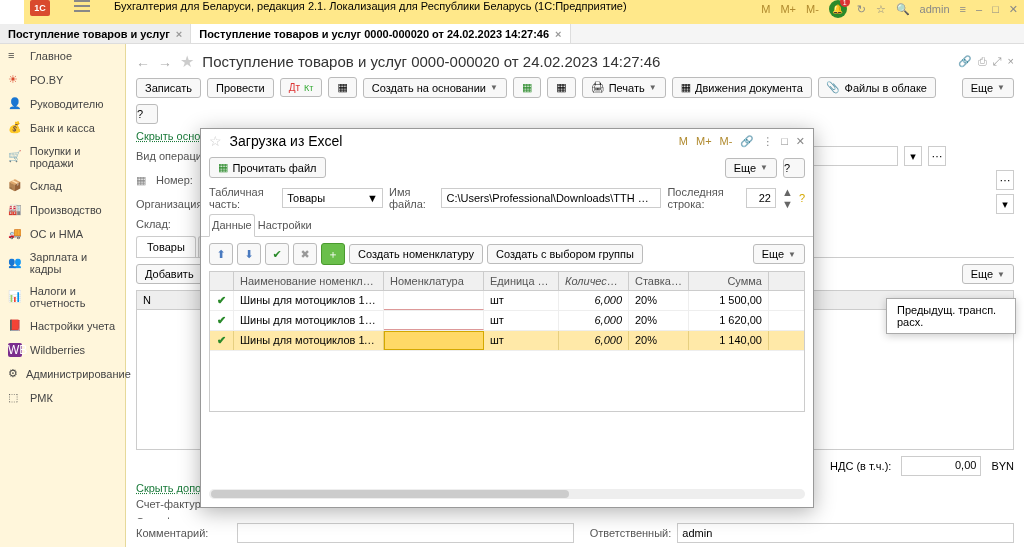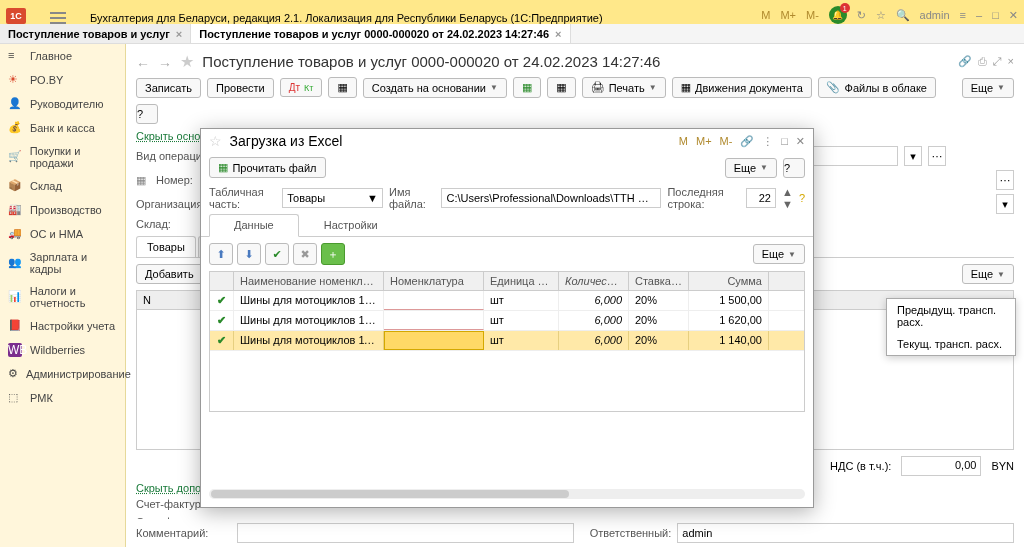--- a/index.html
+++ b/index.html
@@ -1,19 +1,19 @@
 <!DOCTYPE html>
 <html><head>
 <meta charset="utf-8">
 <style>
 * { box-sizing: border-box; margin: 0; padding: 0; font-family: Arial, sans-serif; font-size: 11px; }
 body { background: #fff; width: 1024px; height: 547px; overflow: hidden; position: relative; }
 
 
-.titlebar { background: #ffe88a; height: 24px; display: flex; align-items: flex-end; padding: 0 6px; gap: 24px; }
+.titlebar { background: #ffe88a; height: 24px; display: flex; align-items: flex-start; padding: 0 6px; gap: 24px; margin-left: 24px; }
 .titlebar .logo { width: 20px; height: 16px; background: #d94a2e; border-radius: 2px; color: #fff; font-weight: bold; font-size: 9px; display: flex; align-items: center; justify-content: center; }
 .titlebar .burger { width: 16px; height: 12px; display: flex; flex-direction: column; justify-content: space-between; }
 .titlebar .burger span { height: 2px; background: #888; }
 .titlebar .right { margin-left: auto; display: flex; align-items: center; gap: 10px; color: #888; }
 .titlebar .right .m { color: #b08a2e; }
 .titlebar .bell { position: relative; width: 18px; height: 18px; background: #2a8a2a; border-radius: 50%; display: flex; align-items: center; justify-content: center; color: #fff; font-size: 9px; }
 .titlebar .bell::after { content: attr(data-badge); position: absolute; top: -3px; right: -3px; background: #d33; color: #fff; border-radius: 50%; width: 10px; height: 10px; font-size: 7px; display: flex; align-items: center; justify-content: center; }
 
 
 .tabs { background: #f5f5f5; height: 20px; display: flex; border-bottom: 1px solid #ddd; font-weight: bold; }
@@ -67,21 +67,21 @@
 .modal-head .star { color: #ccc; font-size: 14px; }
 .modal-head h2 { font-size: 14px; font-weight: normal; }
 .modal-head .right { margin-left: auto; display: flex; gap: 8px; color: #888; align-items: center; }
 .modal-head .right .m { color: #b08a2e; }
 .modal-toolbar { padding: 4px 8px; display: flex; gap: 6px; align-items: center; }
 .modal-toolbar .spacer { flex: 1; }
 .modal-row { padding: 4px 8px; display: flex; gap: 6px; align-items: center; }
 .modal-row label { color: #555; }
 .modal-row .input { border: 1px solid #ccc; padding: 2px 4px; height: 20px; display: flex; align-items: center; background: #fff; }
 .modal-tabs { display: flex; padding: 0 8px; border-bottom: 1px solid #ccc; }
-.modal-tab { padding: 4px 24px; border: 1px solid transparent; color: #555; }
+.modal-tab { padding: 4px 2px; border: 1px solid transparent; color: #555; }
 .modal-tab.active { border: 1px solid #ccc; border-bottom: 1px solid #fff; background: #fff; margin-bottom: -1px; border-radius: 3px 3px 0 0; }
 
 .modal-inner-toolbar { padding: 6px 8px; display: flex; gap: 4px; align-items: center; }
 .modal-inner-toolbar .spacer { flex: 1; }
 .icon-btn { width: 24px; height: 22px; border: 1px solid #bbb; background: #f8f8f8; border-radius: 3px; display: flex; align-items: center; justify-content: center; cursor: pointer; }
 .icon-btn.green { background: #6abf4b; border-color: #4a9a2e; color: #fff; }
 
 .grid { margin: 0 8px; border: 1px solid #ccc; }
 .grid-head { display: flex; background: #f0f0f0; border-bottom: 1px solid #ccc; }
 .grid-head > div { padding: 3px 6px; border-right: 1px solid #ccc; color: #555; overflow: hidden; white-space: nowrap; text-overflow: ellipsis; }
@@ -310,21 +310,20 @@
         <label style="width:auto;margin-left:10px">Ответственный:</label>
         <div class="input dd" style="flex:1">
             <span>admin</span>
           </div>
       </div>
     </div>
 
     
     <div class="dropdown-menu">
       <div class="item">Предыдущ. трансп. расх.</div>
-      <div class="item">Текущ. трансп. расх.</div>
     </div>
   </div>
 </div>
 
 <div class="modal">
   <div class="modal-head">
     <span class="star">☆</span>
     <h2>Загрузка из Excel</h2>
     <div class="right">
       <span class="m">M</span>
@@ -381,20 +380,22 @@
     <div class="icon-btn">
         <span style="color:#4a7abf">⬇</span>
       </div>
     <div class="icon-btn">
         <span style="color:#2a8a2a">✔</span>
       </div>
     <div class="icon-btn">
         <span style="color:#999">✖</span>
       </div>
     <div class="icon-btn green">＋</div>
+    <button class="btn">Создать номенклатуру</button>
+    <button class="btn">Создать с выбором группы</button>
     <span class="spacer"></span>
     <button class="btn">
         <span>Еще</span>
         <span class="drop">▼</span>
       </button>
   </div>
 
   <div class="grid">
     <div class="grid-head">
       <div class="col-chk"></div>

